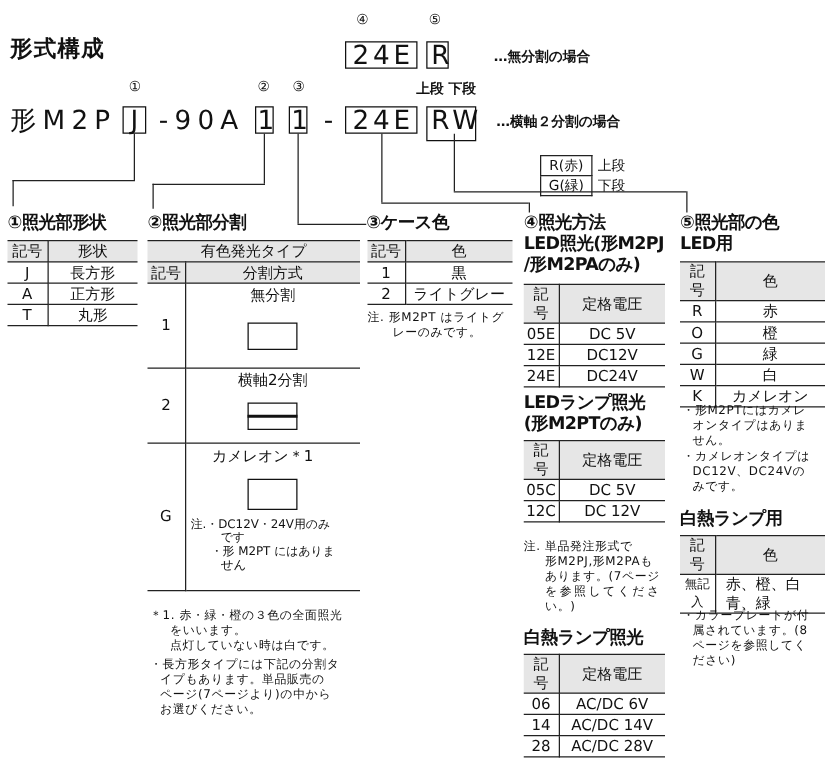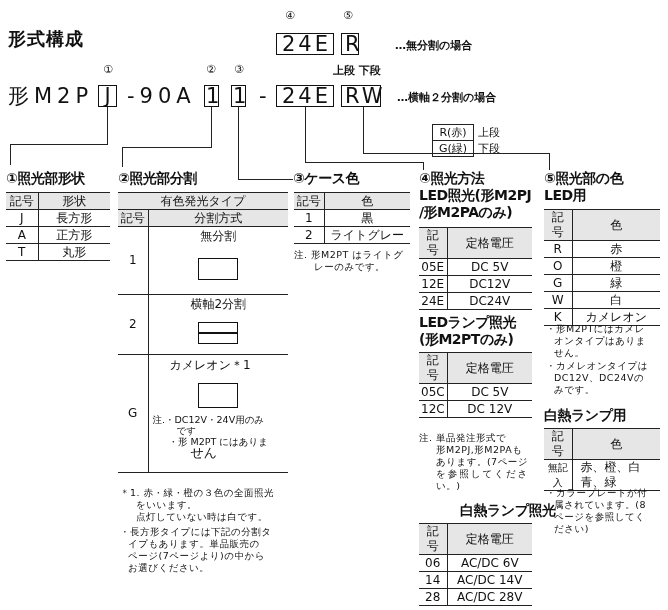--- a/index.html
+++ b/index.html
@@ -41,21 +41,21 @@
 <div class="abs circ" style="left:103px;top:63px;">①</div>
 <div class="abs circ" style="left:206px;top:63px;">②</div>
 <div class="abs circ" style="left:234px;top:63px;">③</div>
 <div class="abs model" style="left:8px;top:84px;">形M2P</div>
 <div class="box" style="left:98px;top:85px;width:19px;height:22px;">J</div>
 <div class="abs model" style="left:127px;top:84px;">-90A</div>
 <div class="box" style="left:204px;top:85px;width:15px;height:22px;padding-left:1px;">1</div>
 <div class="box" style="left:231px;top:85px;width:15px;height:22px;padding-left:1px;">1</div>
 <div class="abs model" style="left:259px;top:84px;">-</div>
 <div class="box" style="left:276px;top:85px;width:58px;height:22px;">24E</div>
-<div class="box" style="left:341px;top:85px;width:40px;height:22px;">RW</div>
+<div class="box" style="left:341px;top:85px;width:40px;height:28px;">RW</div>
 <div class="abs" style="left:397px;top:90px;font-size:11px;font-weight:bold;">…横軸２分割の場合</div>
 
 <table class="abs rg" style="left:432px;top:107px;margin-top:17px;">
   <tbody>
       <tr>
         <td>R(赤)</td>
         <td style="border:none;border-left:1px solid #222;text-align:left;padding-left:4px;">上段</td>
       </tr>
   <tr>
         <td>G(緑)</td>
@@ -136,21 +136,21 @@
   <tr style="height:118px;">
     <td class="c1">G</td>
     <td style="vertical-align:top;padding-top:3px;text-align:left;">
       <div style="text-align:left;padding-left:19px;">カメレオン＊1</div>
       <div style="height:10px;"></div>
       <span class="seg" style="width:40px;height:25px;"></span>
       <div style="height:6px;"></div>
       <div style="font-size:9.5px;line-height:11px;padding-left:2px;">注.・DC12V・24V用のみ</div>
       <div style="font-size:9.5px;line-height:11px;padding-left:26px;">です</div>
       <div style="font-size:9.5px;line-height:11px;padding-left:18px;">・形 M2PT にはありま</div>
-      <div style="font-size:13px;line-height:11px;padding-left:40px;padding-bottom:2px;">せん</div>
+      <div style="font-size:10px;line-height:11px;padding-left:26px;padding-bottom:2px;">せん</div>
     </td>
   </tr>
 </tbody>
   </table>
 <div class="note" style="left:120px;top:487px;">＊1. 赤・緑・橙の３色の全面照光</div>
 <div class="note" style="left:136px;top:499px;">をいいます。</div>
 <div class="note" style="left:136px;top:511px;">点灯していない時は白です。</div>
 <div class="note" style="left:120px;top:526px;">・長方形タイプには下記の分割タ</div>
 <div class="note" style="left:128px;top:538px;">イプもあります。単品販売の</div>
 <div class="note" style="left:128px;top:550px;">ページ(7ページより)の中から</div>
@@ -217,21 +217,21 @@
         <td>DC 12V</td>
       </tr>
 </tbody>
   </table>
 <div class="note" style="left:419px;top:432px;">注. 単品発注形式で</div>
 <div class="note" style="left:436px;top:444px;">形M2PJ,形M2PAも</div>
 <div class="note" style="left:436px;top:456px;">あります。(7ページ</div>
 <div class="note" style="left:436px;top:468px;letter-spacing:2px;">を参照してくださ</div>
 <div class="note" style="left:436px;top:480px;">い。)</div>
 
-<div class="sec-title" style="left:419px;top:502px;margin-left:41px;">白熱ランプ照光</div>
+<div class="sec-title" style="left:419px;top:502px;">白熱ランプ照光</div>
 <table class="abs t" style="left:419px;top:523px;width:113px;">
   <tbody>
       <tr>
         <th class="c1" style="width:28px;">記号</th>
         <th>定格電圧</th>
       </tr>
   <tr>
         <td class="c1">06</td>
         <td>AC/DC 6V</td>
       </tr>

